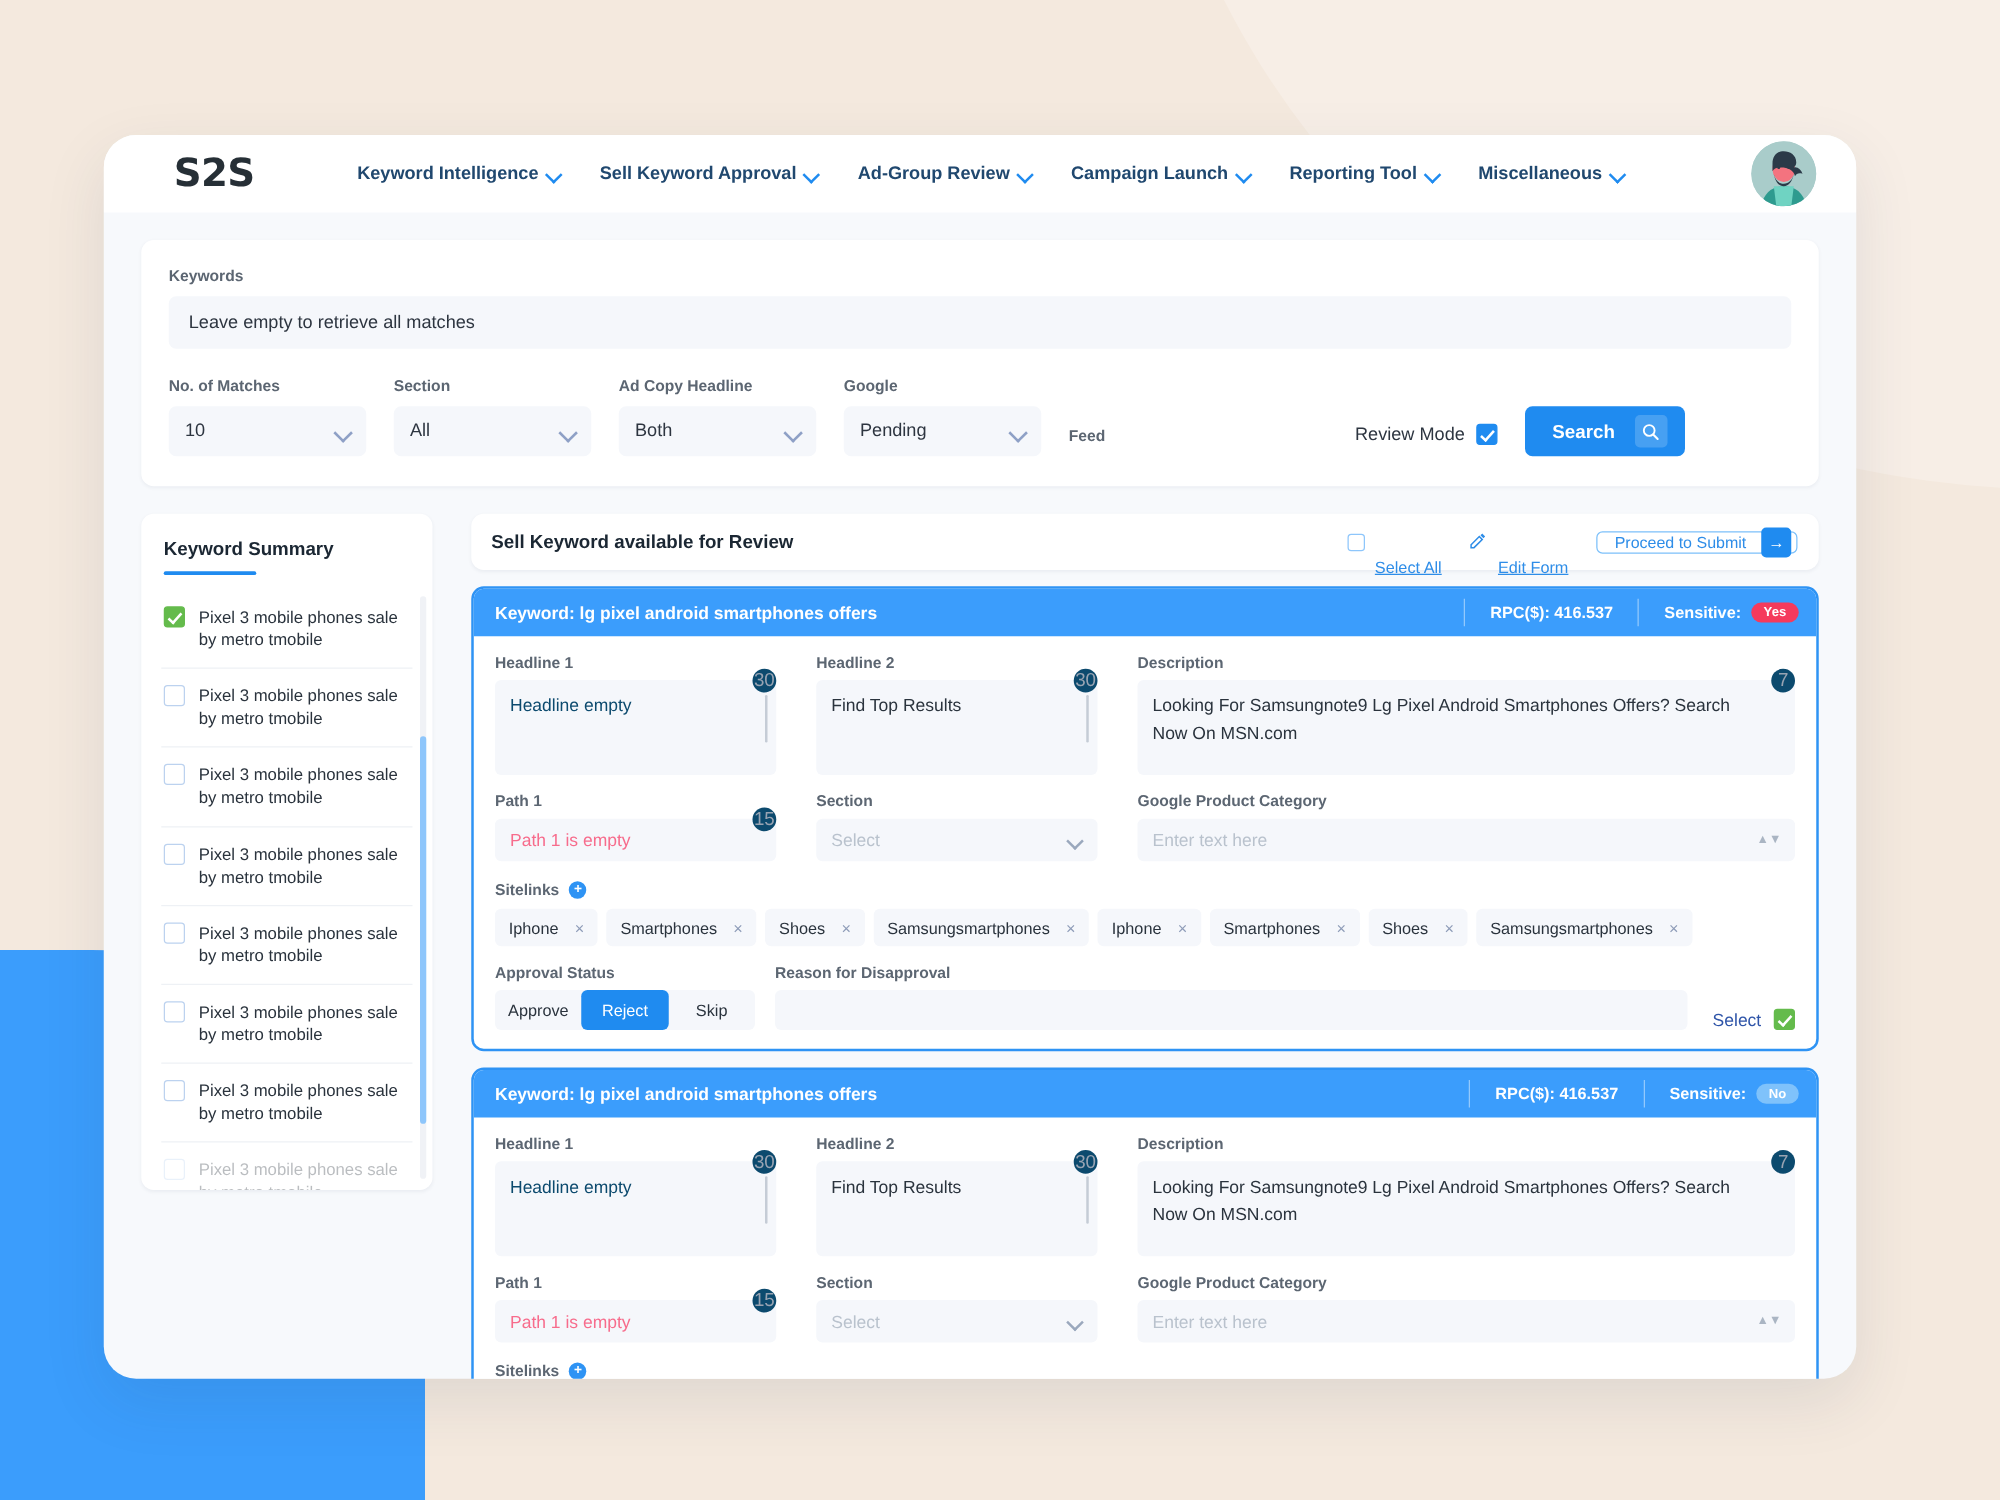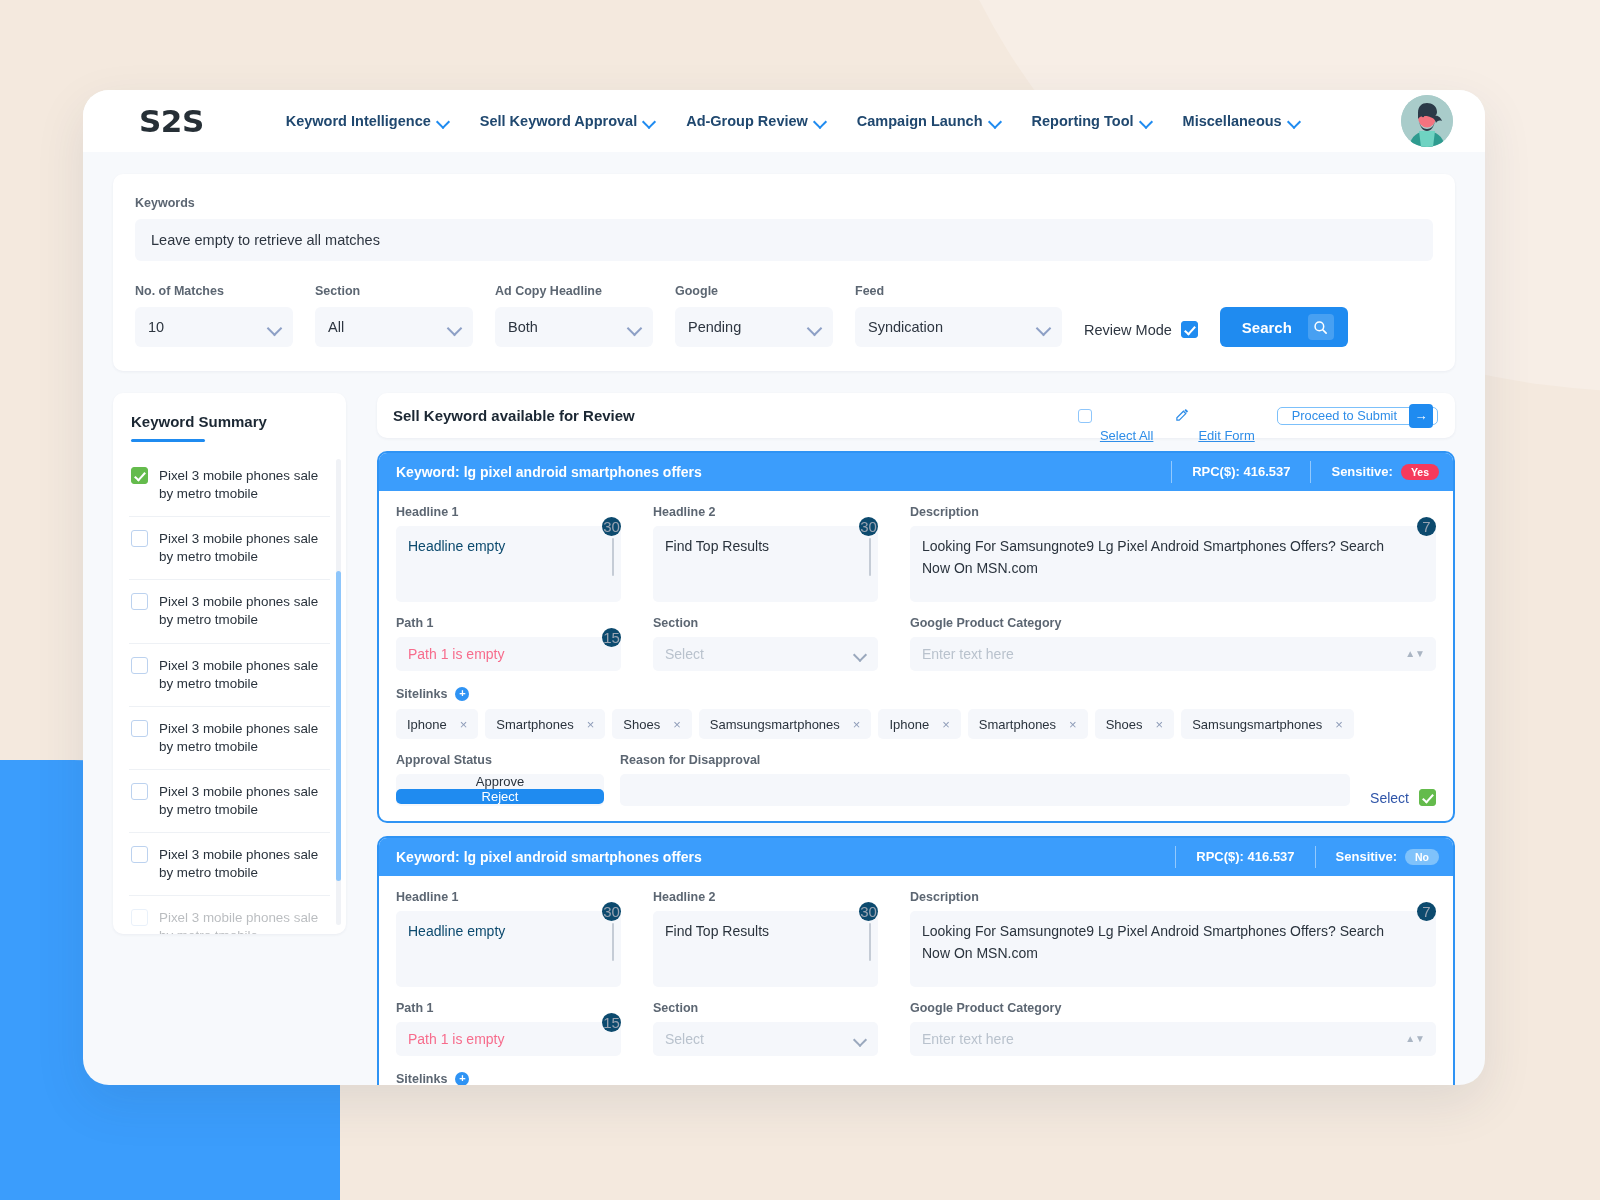--- a/index.html
+++ b/index.html
@@ -29,21 +29,21 @@
   .bg-blob-bottom2 {
     position: absolute; left: -300px; bottom: -60px;
     width: 640px; height: 300px;
     background: #3b9dfc;
     border-radius: 0 70px 0 0;
   }
 
   
   .app-window {
     position: absolute;
-    left: 83px; top: 90px;
+    left: 83px; top: 108px;
     width: 1402px; height: 995px;
     background: #f7f9fc;
     border-radius: 26px;
     overflow: hidden;
     box-shadow: 0 18px 50px rgba(40,60,90,0.10);
   }
 
   
   .topnav {
     height: 62px;
@@ -446,21 +446,20 @@
     gap: 16px;
     margin-top: 14px;
   }
   .seg {
     display: flex;
     background: #f5f7fb;
     border-radius: 5px;
     overflow: hidden;
     height: 32px;
     width: 208px;
-    flex-direction: column;
   }
   .seg > div {
     flex: 1;
     display: flex; align-items: center; justify-content: center;
     font-size: 13px;
     color: #2a333d;
     cursor: pointer;
   }
   .seg .active { background: #1f8bf0; color: #fff; border-radius: 5px; }
   .reason-box {
@@ -556,24 +555,20 @@
           </div>
           <div class="filter-col">
             <div class="field-label">Google</div>
             <div class="select-box">
               <span>Pending</span>
               <span class="chev"></span>
             </div>
           </div>
           <div class="filter-col" style="width: 207px;">
             <div class="field-label">Feed</div>
-            <div class="select-box">
-              <span>Syndication</span>
-              <span class="chev"></span>
-            </div>
           </div>
         <div class="review-mode">
           <span>Review Mode</span>
           <span class="cb checked-blue"></span>
         </div>
         <button class="search-btn">
           <span>Search</span>
           <span class="search-ico">
             <svg width="15" height="15" viewBox="0 0 16 16">
                 <circle cx="6.8" cy="6.8" r="4.6" fill="none" stroke="#fff" stroke-width="1.6"></circle>

